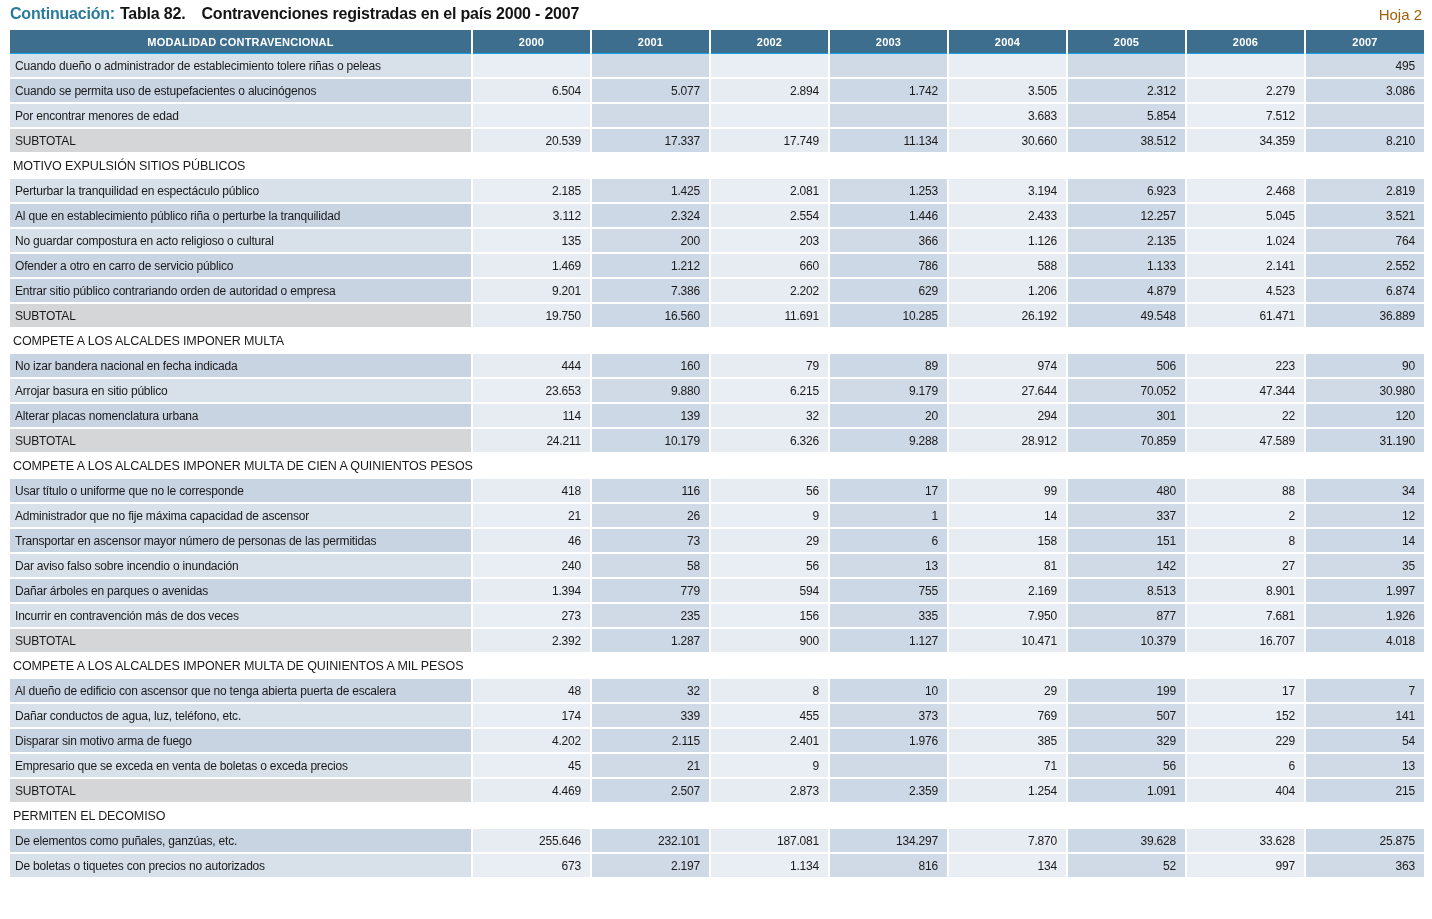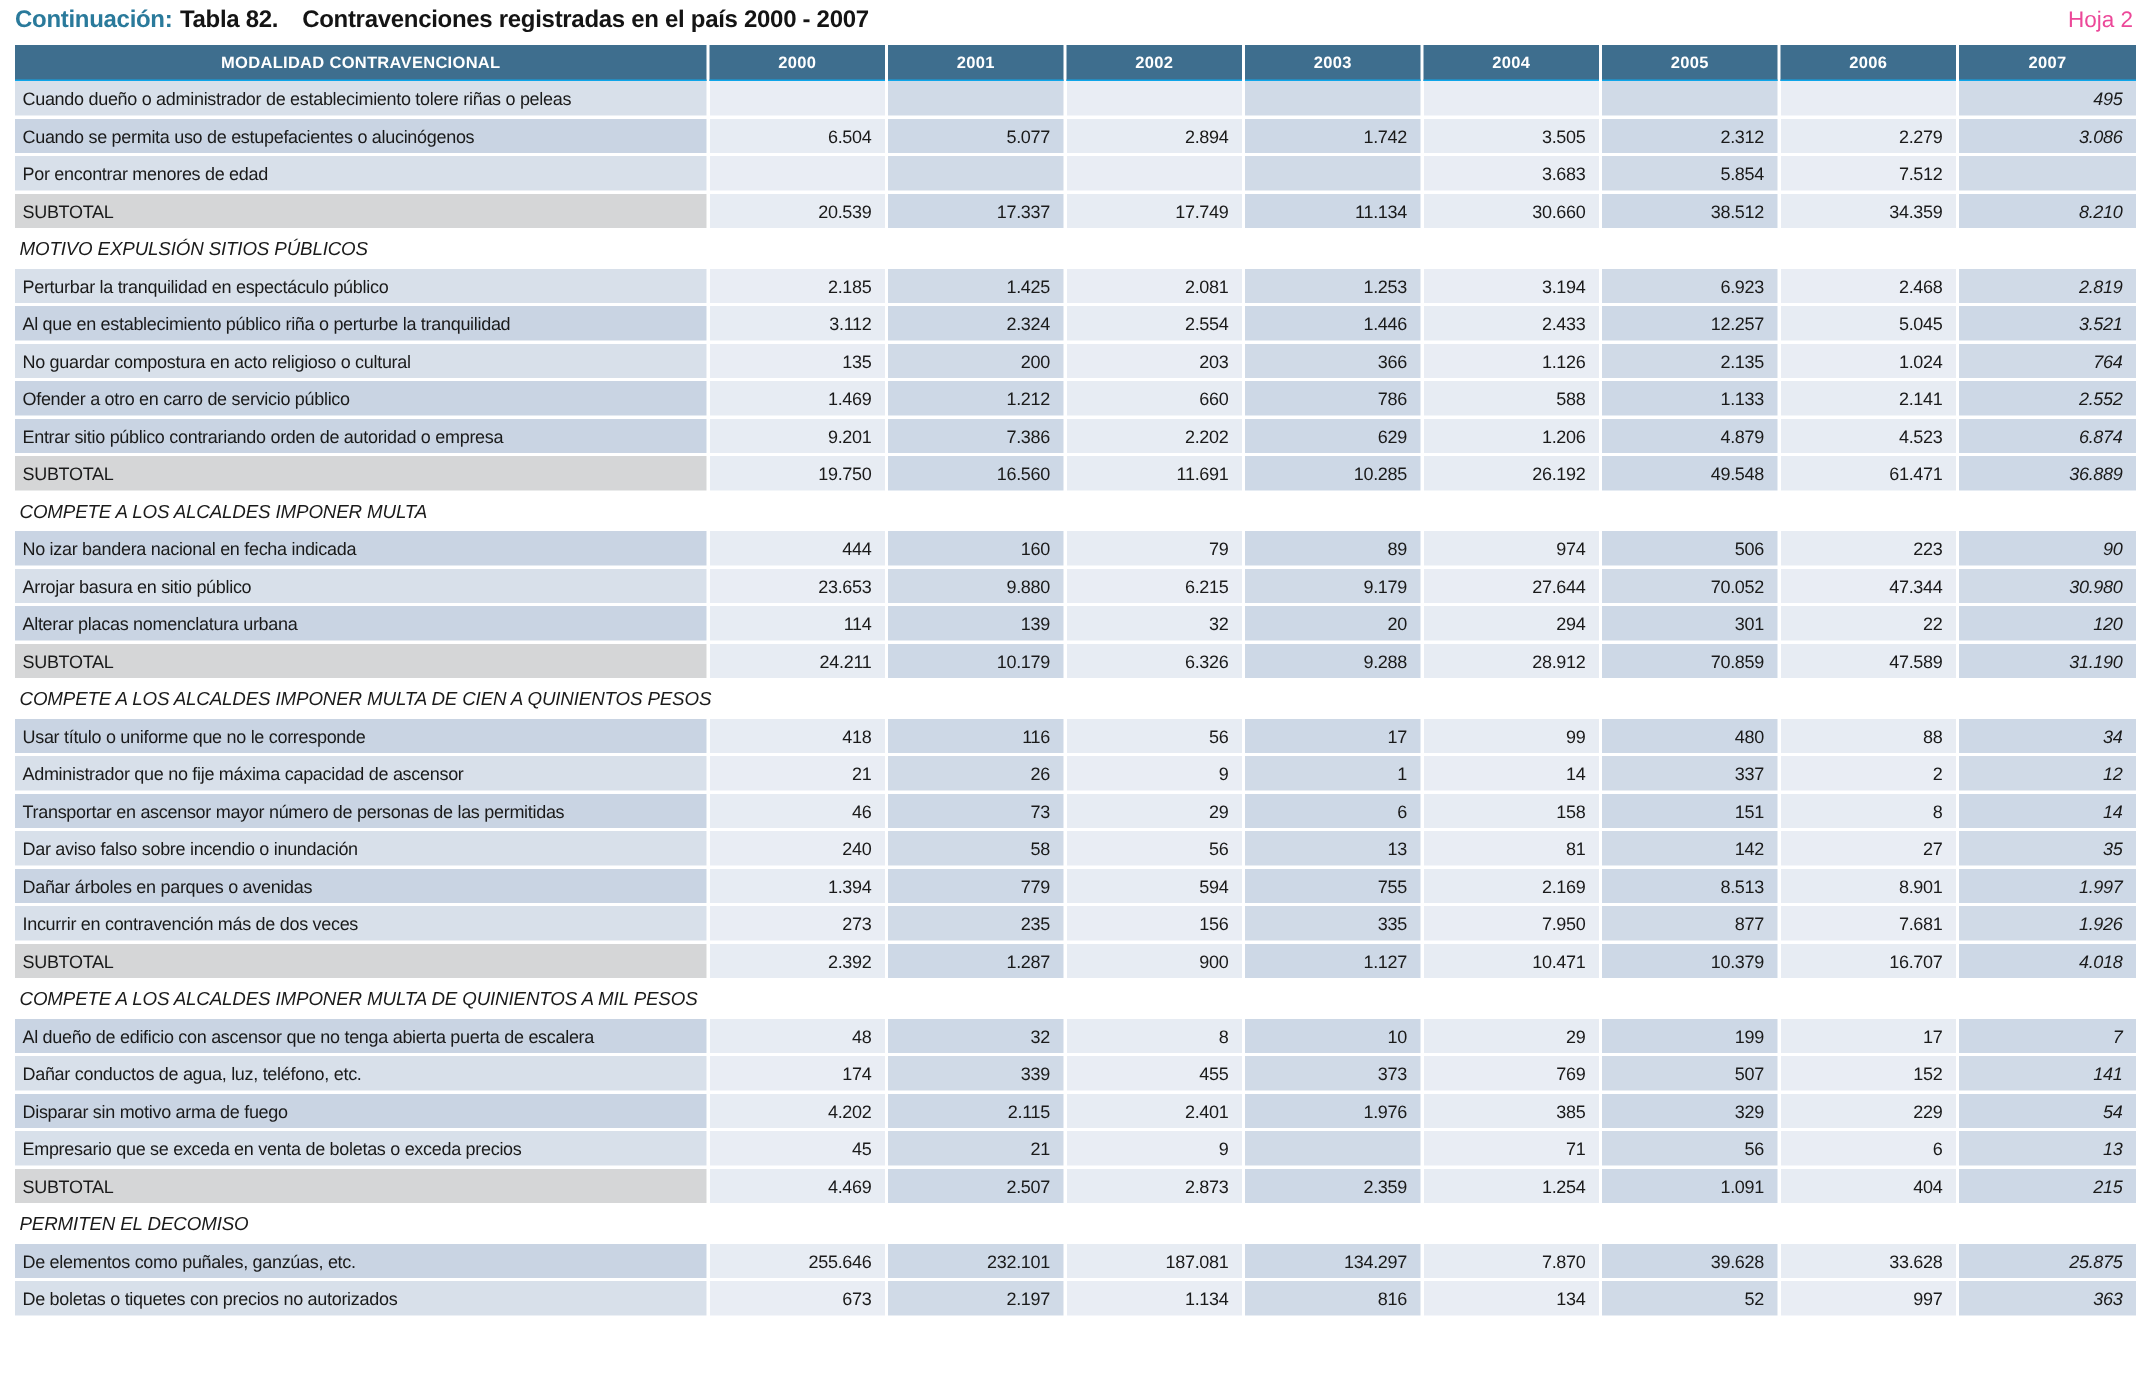--- a/index.html
+++ b/index.html
@@ -1,30 +1,30 @@
 <!DOCTYPE html>
 <html><head>
 <meta charset="utf-8">
 <style>
   html,body{margin:0;padding:0;background:#ffffff;}
   body{width:1432px;height:919px;font-family:"Liberation Sans",sans-serif;color:#1a1a1a;overflow:hidden;}
   .page{padding:3px 8px 0 10px;}
-  .titlebar{display:flex;justify-content:space-between;align-items:flex-start;padding:2px 0 7px 0;}
+  .titlebar{display:flex;justify-content:space-between;align-items:flex-end;padding:2px 0 7px 0;}
   .doc-title{font-size:16px;font-weight:bold;letter-spacing:-0.2px;white-space:nowrap;}
   .t-teal{color:#2a7a9b;}
   .t-black{color:#141414;margin-left:5px;}
   .t-main{margin-left:16px;}
-  .sheet-label{font-size:15px;color:#ec4899;font-weight:normal;padding-right:2px;}
+  .sheet-label{font-size:15px;color:#a16207;font-weight:normal;padding-right:2px;}
   table{border-collapse:collapse;width:1414px;table-layout:fixed;border-bottom:2px solid #55585a;}
   th{background:#3e6e8e;color:#ffffff;font-size:11px;font-weight:bold;height:21px;padding:1px 2px;
      border-right:2px solid #ffffff;border-bottom:1px solid #0ea5e9;text-align:center;letter-spacing:0.2px;}
   th:last-child{border-right:none;}
   td{height:21px;padding:1px 6px;font-size:12px;letter-spacing:-0.2px;
      border-right:2px solid #ffffff;border-bottom:2px solid #ffffff;overflow:hidden;white-space:nowrap;}
-  td:last-child{border-right:none;font-style:italic;}
+  td:last-child{border-right:none;}
   td.label{text-align:left;padding-left:5px;}
   td.val{text-align:right;padding-right:9px;}
   tr.light td.label{background:#d8e0ea;}
   tr.dark  td.label{background:#c9d4e3;}
   td.val.ce{background:#e7ecf3;}
   td.val.co{background:#cdd8e6;}
   tr.light td.val.ce{background:#e9edf4;}
   tr.light td.val.co{background:#d0dae7;}
   tr.subtotal td{background:#d5d6d7;}
   tr.subtotal td.label{background:#d5d6d7;}

